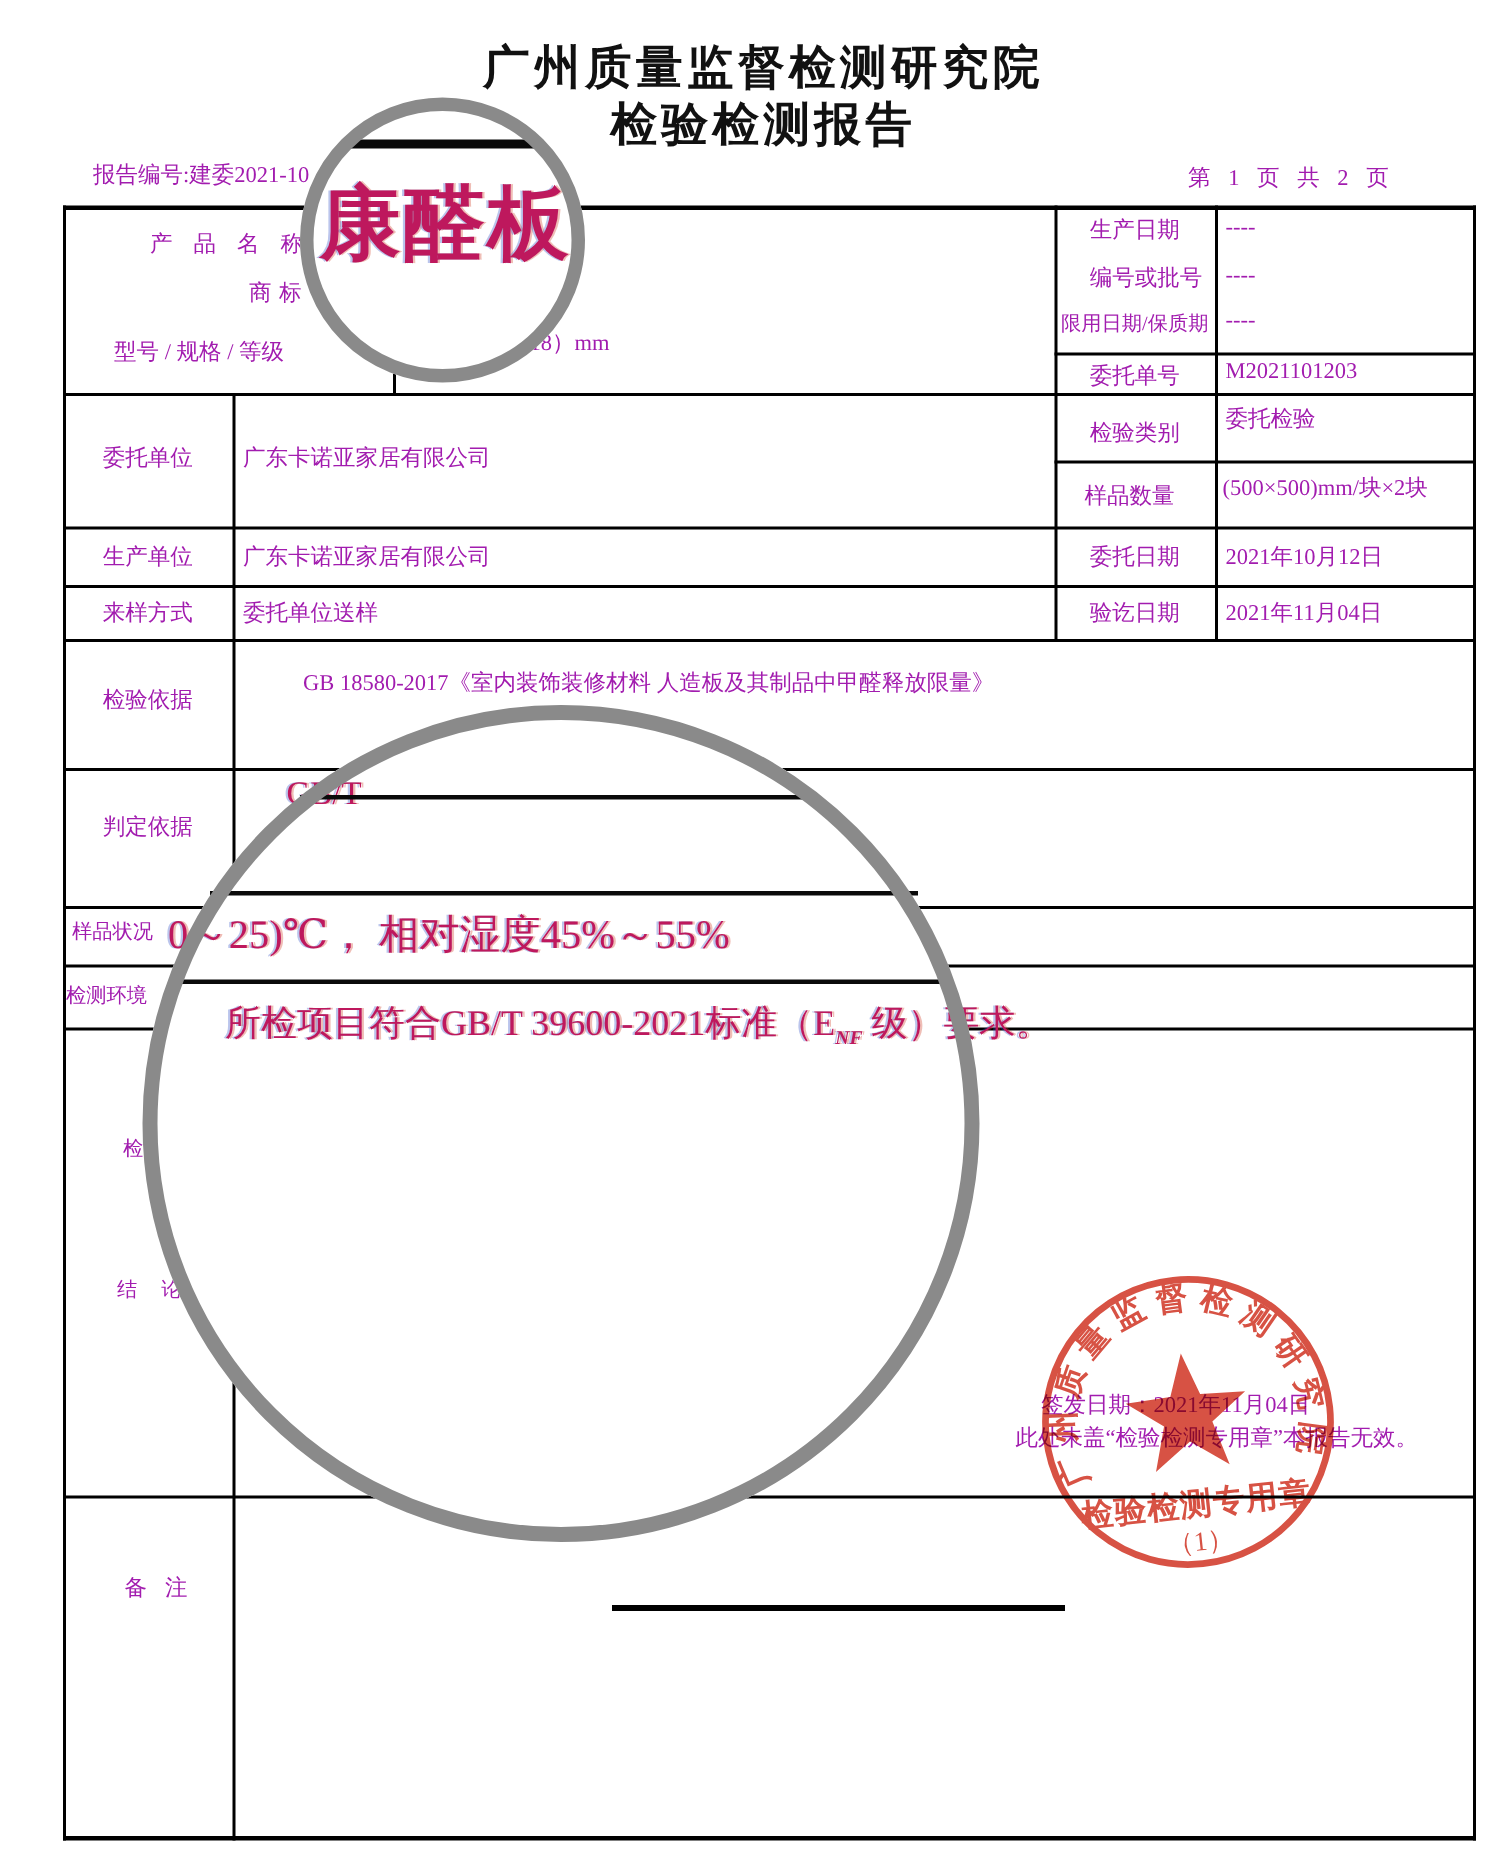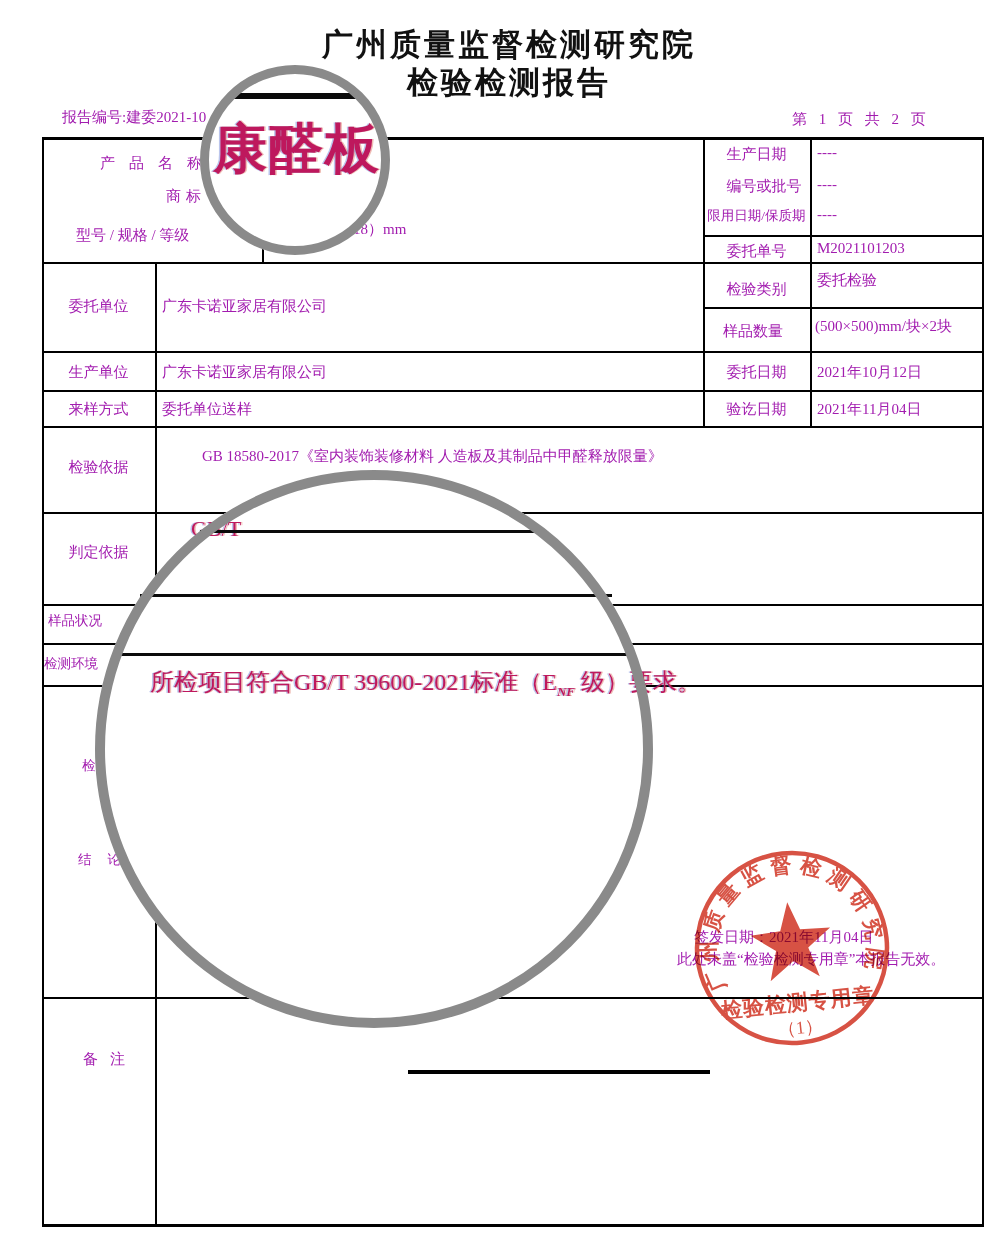--- a/index.html
+++ b/index.html
@@ -93,20 +93,21 @@
 
   <div class="bl" style="left:408px;top:1070px;width:302px;height:4px;"></div>
 
   <div class="t" style="left:694px;top:928px;">签发日期：2021年11月04日</div>
   <div class="t" style="left:677px;top:950px;">此处未盖“检验检测专用章”本报告无效。</div>
 
   <div class="disc" style="left:95px;top:470px;width:558px;height:558px;"></div>
   <div class="mag" style="left:163px;top:516px;font-size:22px;margin-left:28px;">GB/T</div>
   <div class="magline" style="left:200px;top:530px;width:345px;height:3px;"></div>
   <div class="magline" style="left:140px;top:594px;width:472px;height:3px;"></div>
+  <div class="mag" style="left:112px;top:605px;font-size:27px;">0～25)℃， 相对湿度45%～55%</div>
   <div class="magline" style="left:118px;top:653px;width:517px;height:3px;"></div>
   <div class="mag" style="left:150px;top:666px;font-size:24px;"><span>所检项目符合GB/T 39600-2021标准（E</span><span class="subnf">NF</span><span> 级）要求。</span></div>
   <div class="ring" style="left:95px;top:470px;width:558px;height:558px;"></div>
 
   <div class="disc" style="left:200px;top:65px;width:190px;height:190px;"></div>
   <div class="magline" style="left:228px;top:93px;width:134px;height:6px;"></div>
   <div class="mag" style="left:213px;top:113px;font-size:54px;font-weight:bold;letter-spacing:2px;">康醛板</div>
   <div class="ring smr" style="left:200px;top:65px;width:190px;height:190px;"></div>
 
   <svg class="stamp" style="left:692px;top:848px;" width="200" height="200" viewBox="0 0 200 200">

